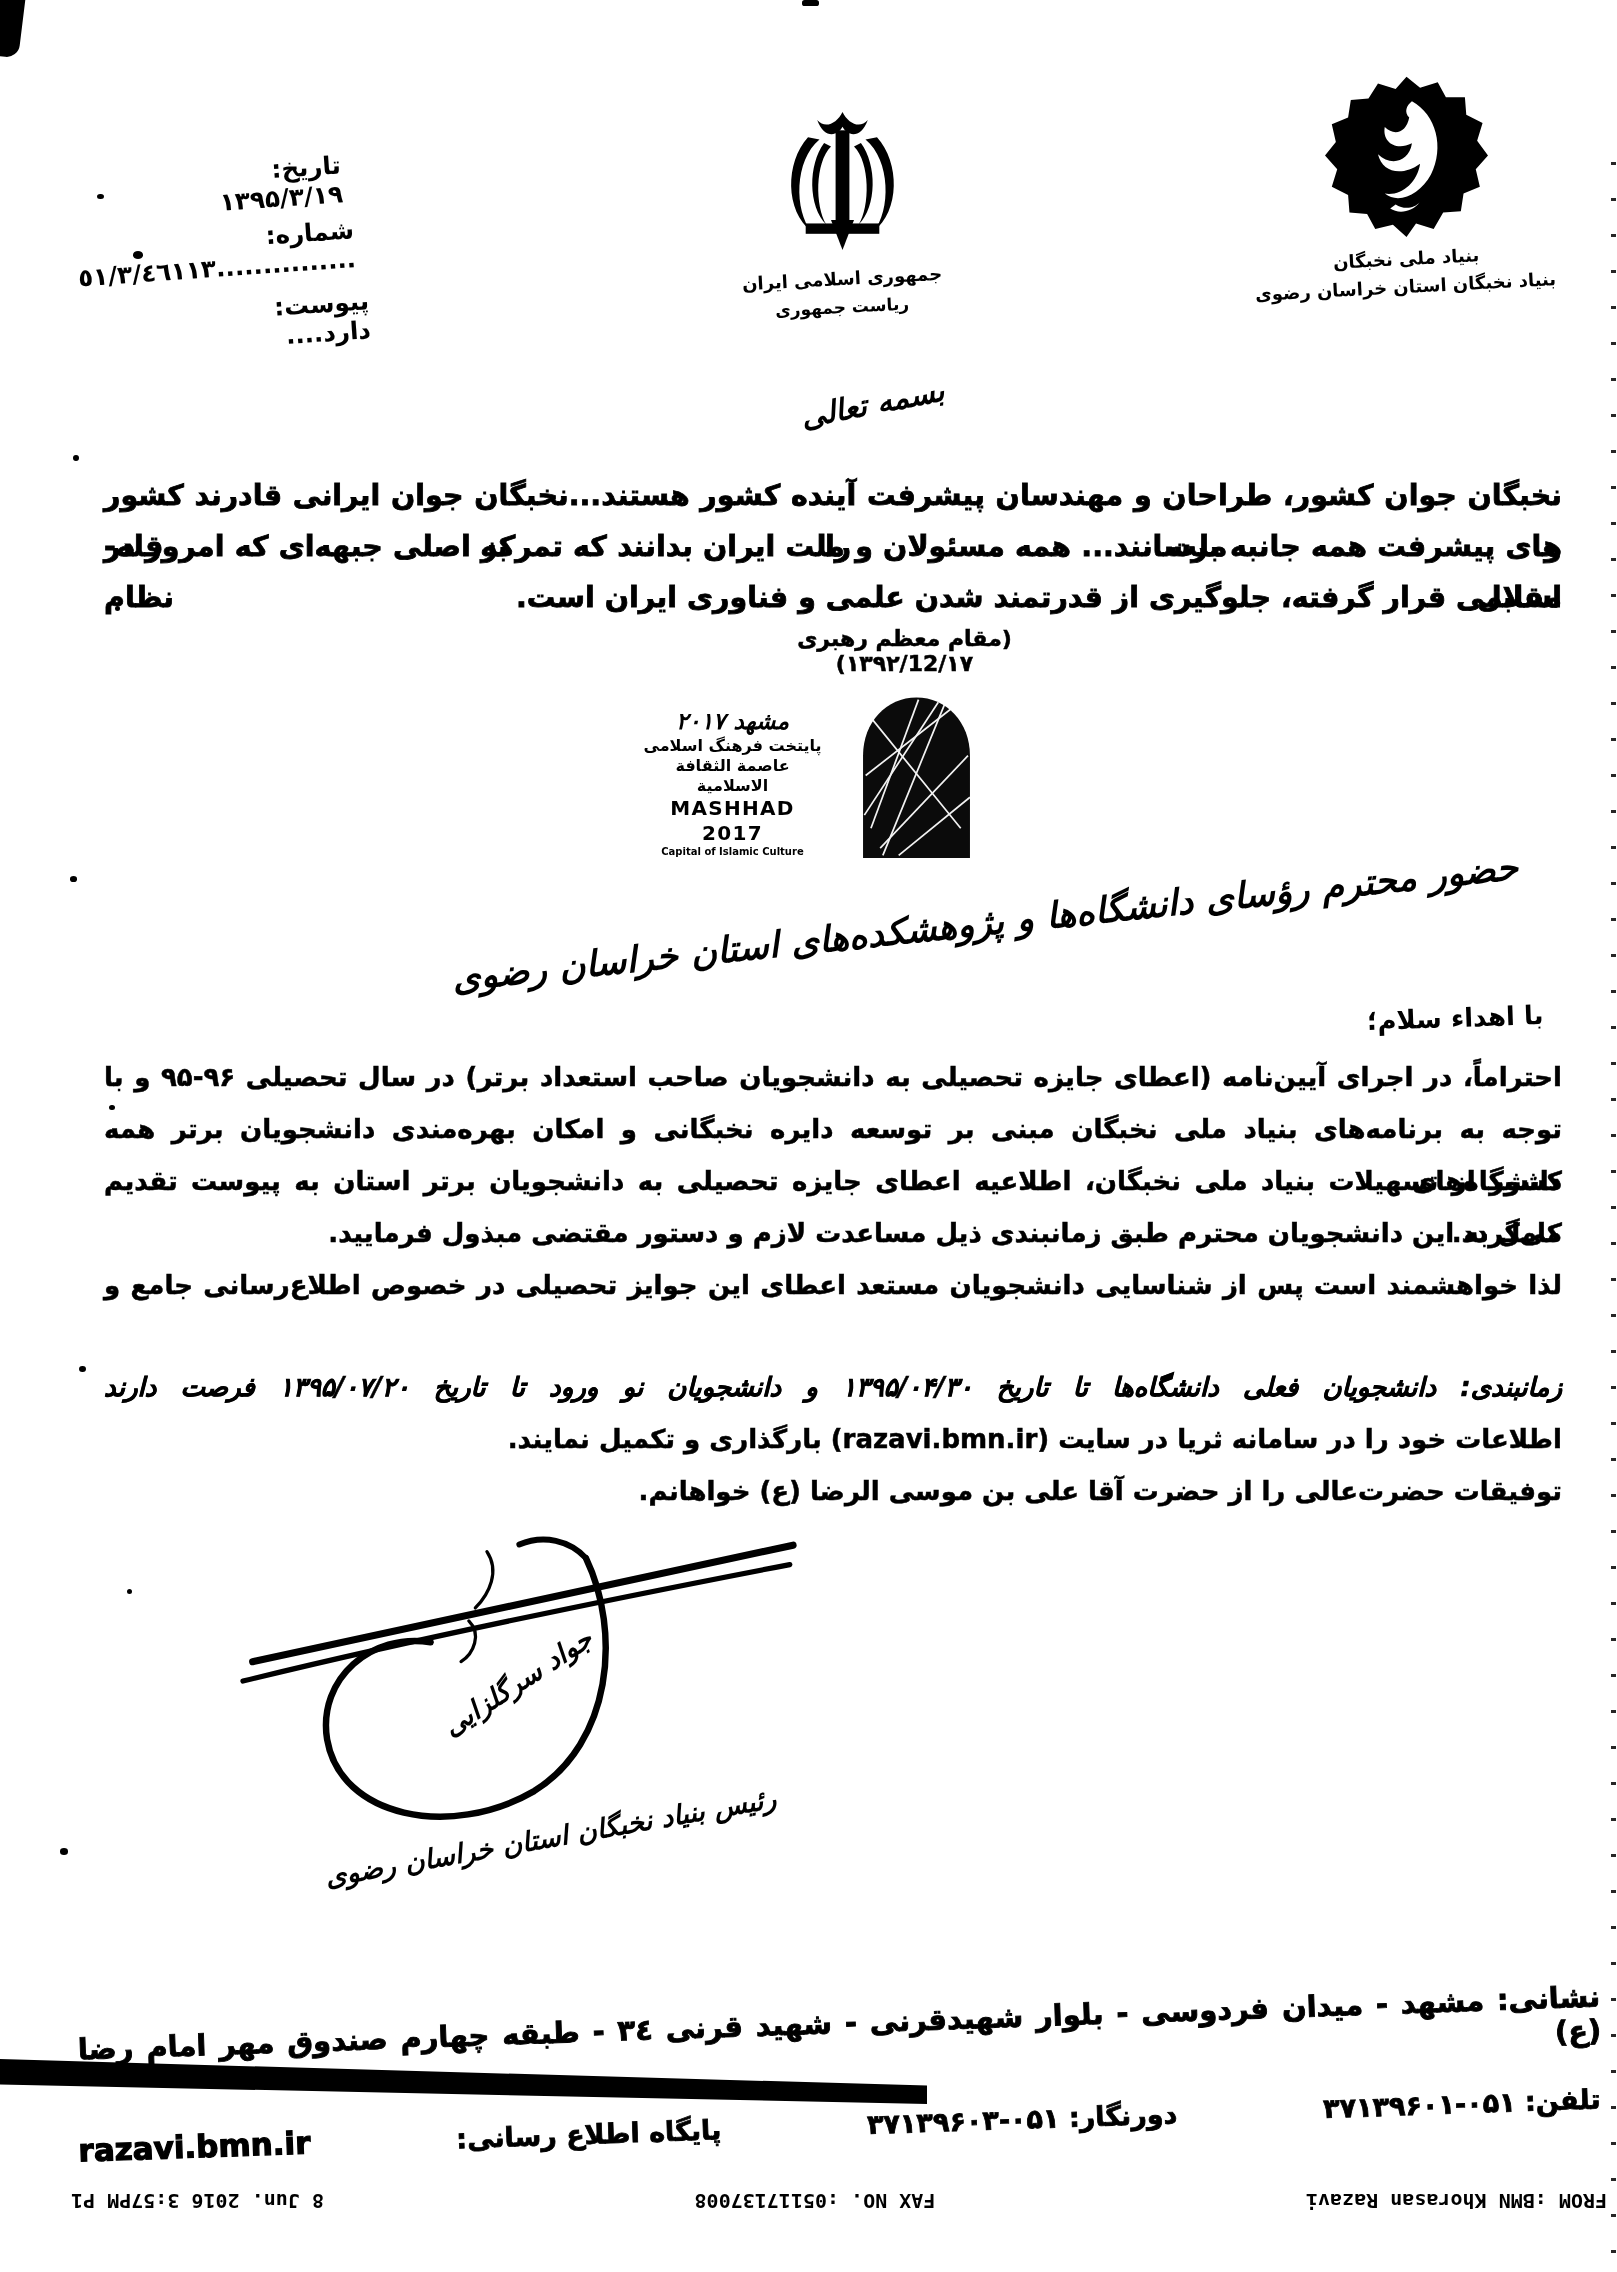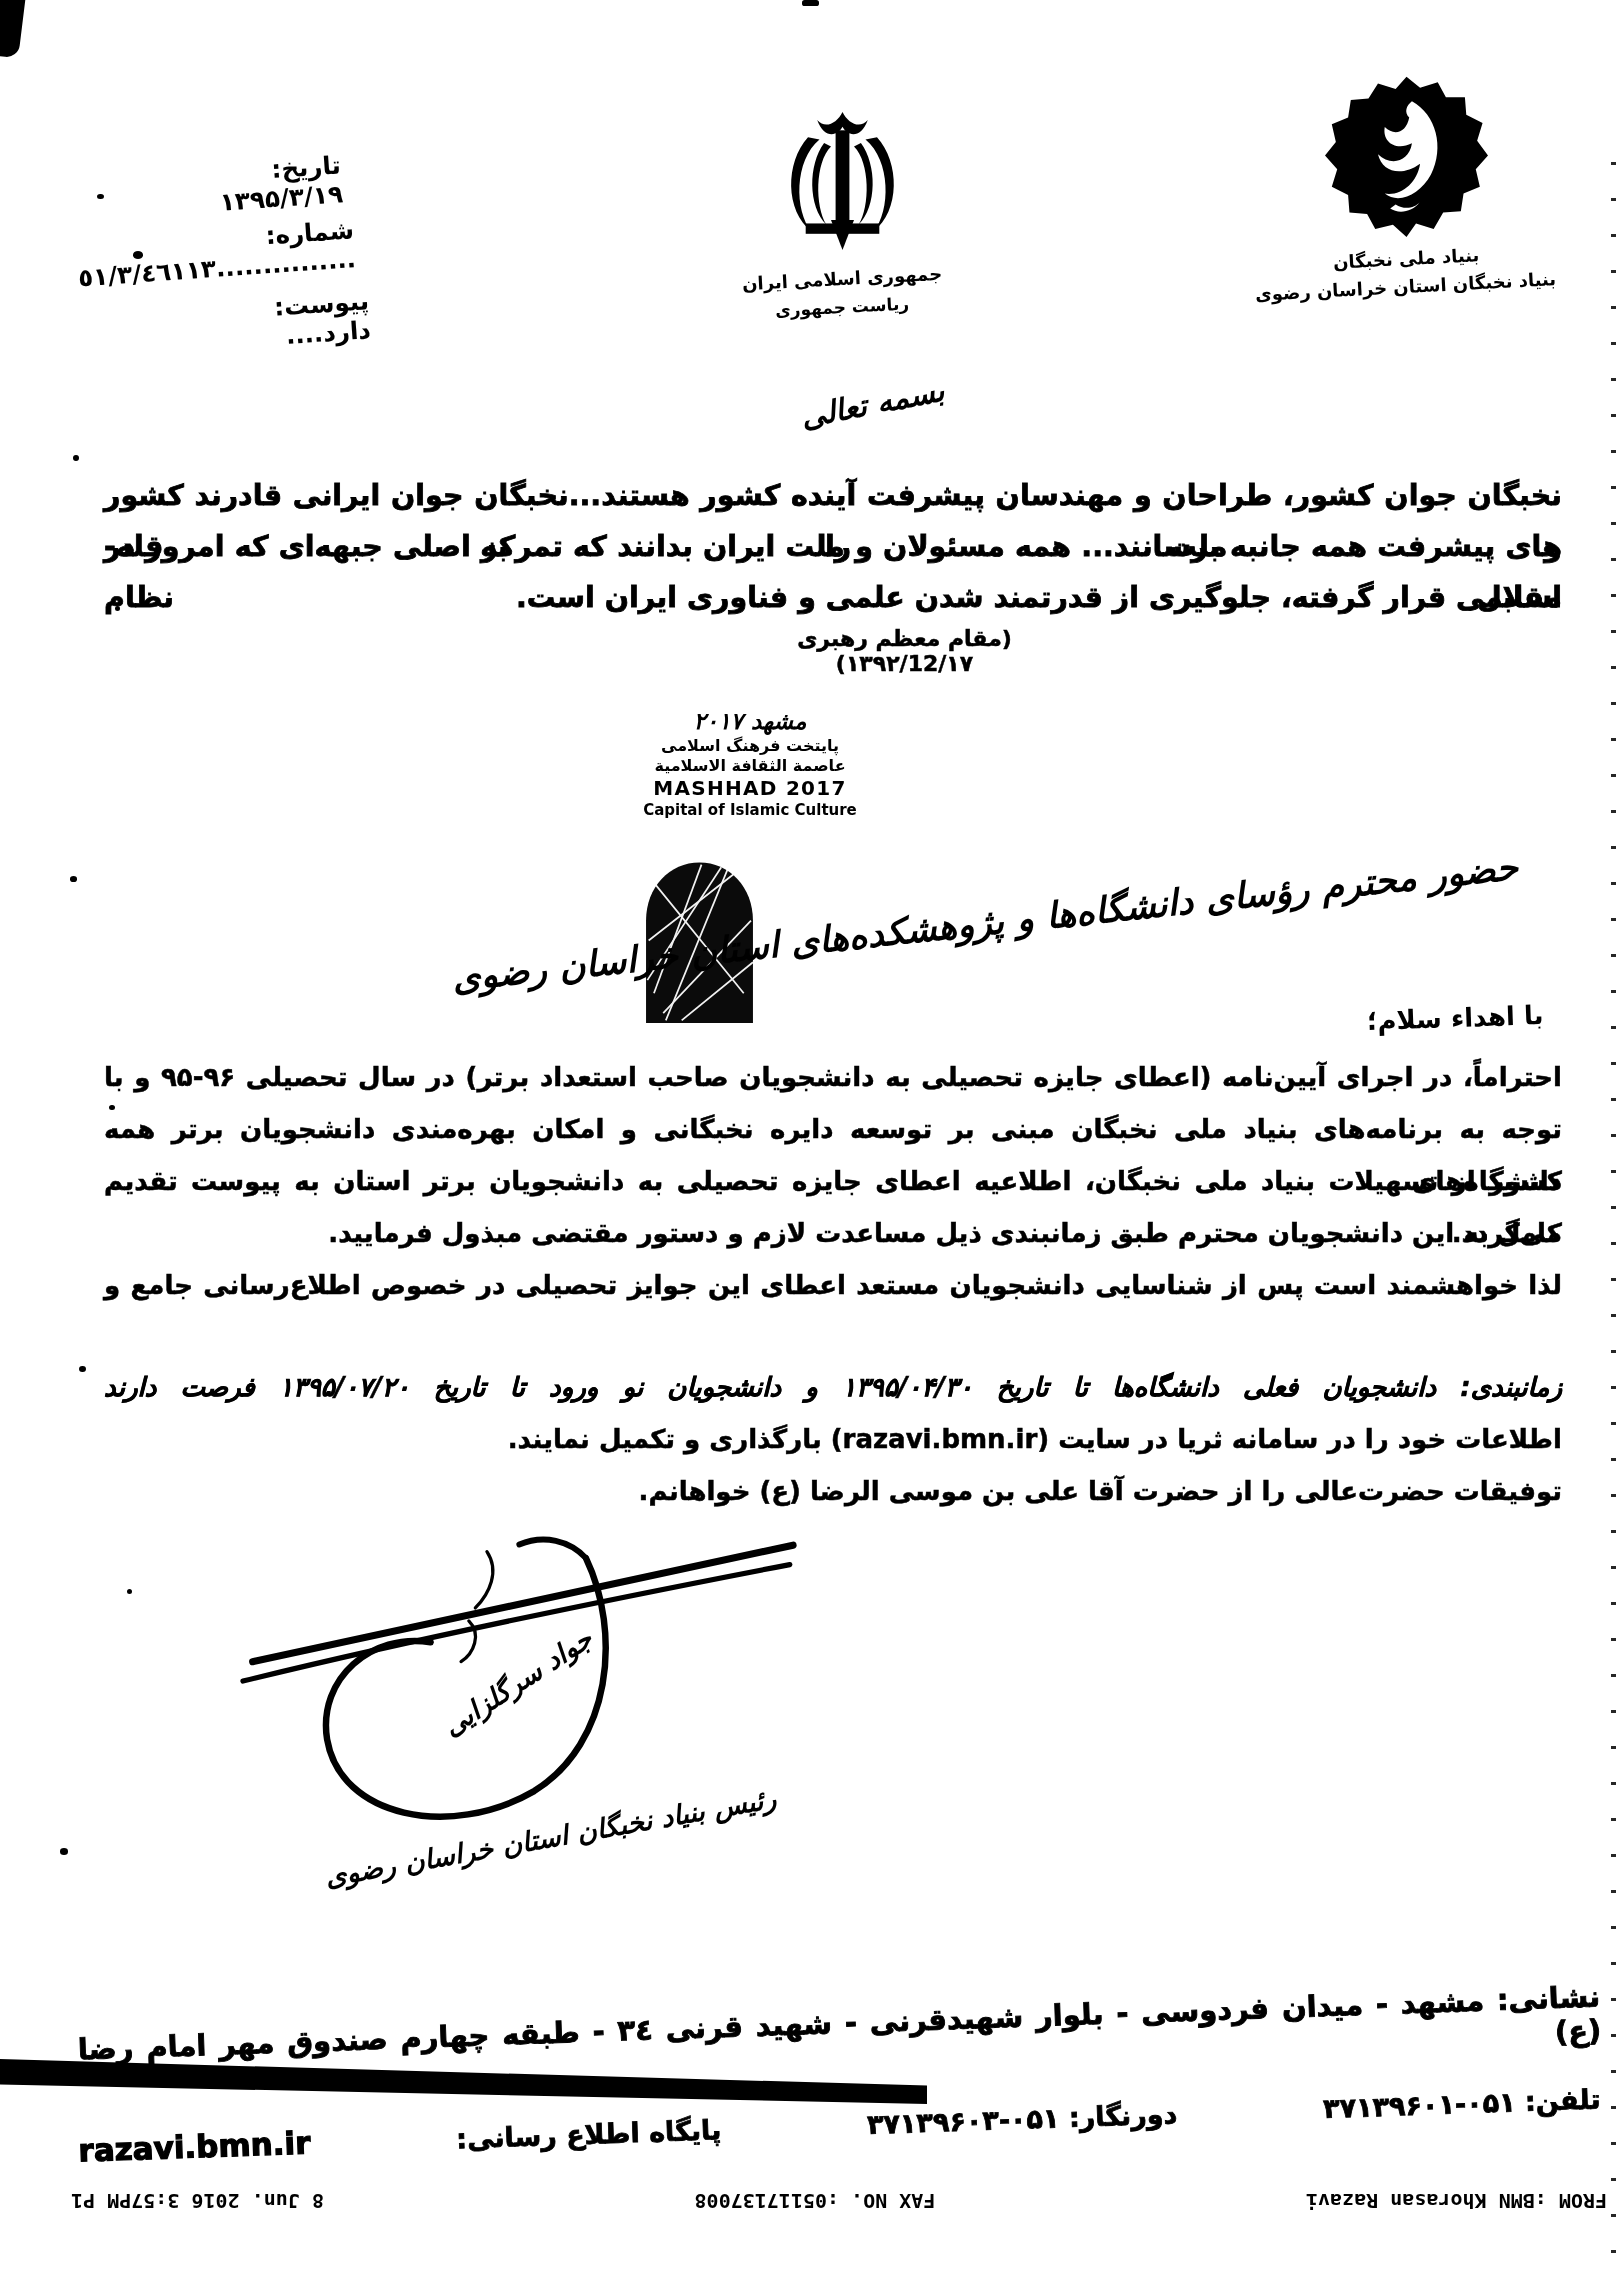--- a/index.html
+++ b/index.html
@@ -20,27 +20,27 @@
   
   .quote{font-size:28.5px;font-weight:bold;line-height:51px;direction:rtl;-webkit-text-stroke:0.8px #000;}
   .quote .l{height:51px;}
 
   
   .body-line{font-size:26px;font-weight:bold;direction:rtl;height:52px;line-height:52px;
              -webkit-text-stroke:0.5px #000;white-space:nowrap;}
   .body-line.jl{white-space:normal;}
 
   
-  .stamp{display:flex;flex-direction:column;gap:38px;}
+  .stamp{display:flex;flex-direction:row;gap:38px;}
   .stamp-txt{width:214px;text-align:center;direction:rtl;padding-top:14.3px;line-height:1.25;
              filter:blur(0.3px);}
   .stamp-l1{font-size:23px;font-weight:bold;font-style:italic;}
   .stamp-l2,.stamp-l3{font-size:16px;font-weight:bold;}
   .stamp-l4{font-size:20px;font-weight:bold;letter-spacing:1.3px;}
-  .stamp-l5{font-size:15px;font-weight:bold;}
+  .stamp-l5{font-size:10px;font-weight:bold;}
 
   .speck{position:absolute;background:#000;border-radius:50%;}
 
   .ticks{position:absolute;right:1.3px;top:162px;width:4.5px;height:2106px;opacity:.85;
          background:repeating-linear-gradient(180deg,#000 0 3.2px,transparent 3.2px 36px);}
 
   .footer-address{font-size:29px;font-weight:bold;direction:rtl;-webkit-text-stroke:0.9px #000;
                   text-align:justify;text-align-last:justify;transform:rotate(-2deg);}
   .footer-row{display:flex;direction:rtl;justify-content:space-between;align-items:baseline;
               transform:rotate(-2deg);font-size:27px;font-weight:bold;-webkit-text-stroke:0.8px #000;}

